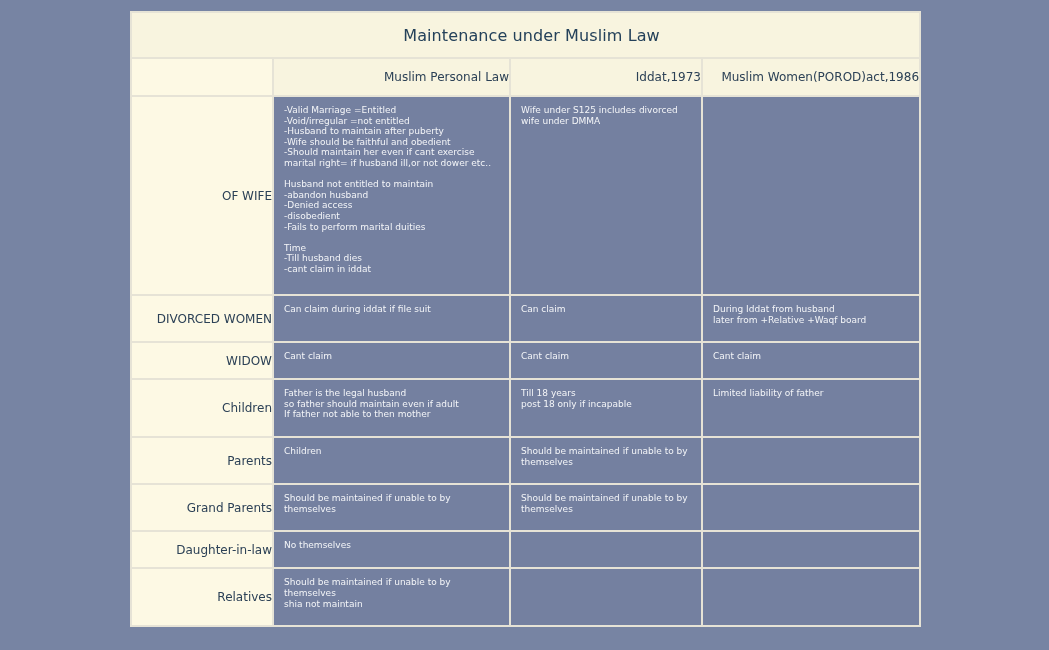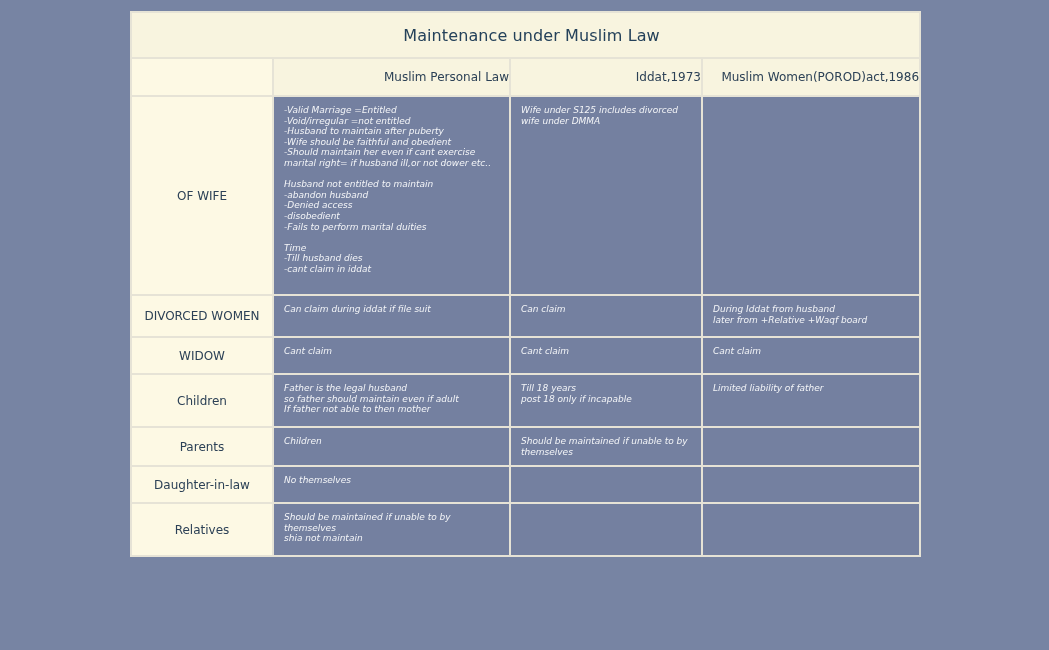--- a/index.html
+++ b/index.html
@@ -47,35 +47,34 @@
       color: #2c4156;
       padding-left: 16px;
       text-align: right;
       font-weight: normal;
     }
     .head-corner {
       background: #fdf9e4;
     }
     .row-label {
       background: #fdf9e4;
-      text-align: center;
+      text-align: right;
       vertical-align: middle;
       font-family: "DejaVu Sans", sans-serif;
       font-size: 12px;
       color: #2c4156;
     }
     .cell {
       background: #7480a0;
       color: #f4f5f8;
       font-family: "DejaVu Sans", sans-serif;
       font-size: 9px;
       line-height: 10.6px;
-      padding: 8px 10px 8px 10px;
+      padding: 8px 10px 16px 10px;
       white-space: pre-line;
-      font-style: italic;
     }
   </style>
 </head>
 <body>
 
 <div class="wrap">
   <table>
     <colgroup>
       <col style="width:142px">
       <col style="width:237px">
@@ -134,20 +133,26 @@
       <td class="cell">Till 18 years
 post 18 only if incapable</td>
       <td class="cell">Limited liability of father</td>
     </tr>
     <tr style="height:27px">
       <td class="row-label">Parents</td>
       <td class="cell">Children</td>
       <td class="cell">Should be maintained if unable to by themselves</td>
       <td class="cell"></td>
     </tr>
+    <tr style="height:42px">
+      <td class="row-label">Grand Parents</td>
+      <td class="cell">Should be maintained if unable to by themselves</td>
+      <td class="cell">Should be maintained if unable to by themselves</td>
+      <td class="cell"></td>
+    </tr>
     <tr style="height:37px">
       <td class="row-label">Daughter-in-law</td>
       <td class="cell">No themselves</td>
       <td class="cell"></td>
       <td class="cell"></td>
     </tr>
     <tr style="height:53px">
       <td class="row-label">Relatives</td>
       <td class="cell">Should be maintained if unable to by themselves
 shia not maintain</td>

